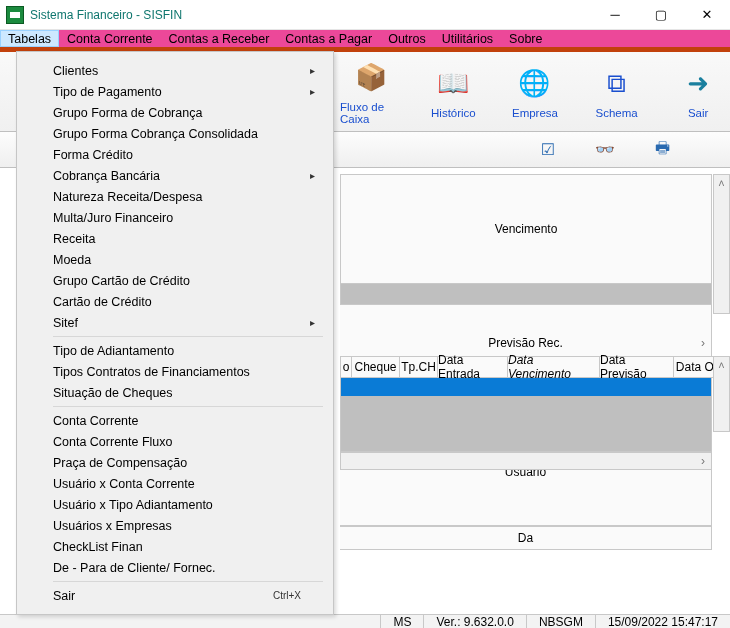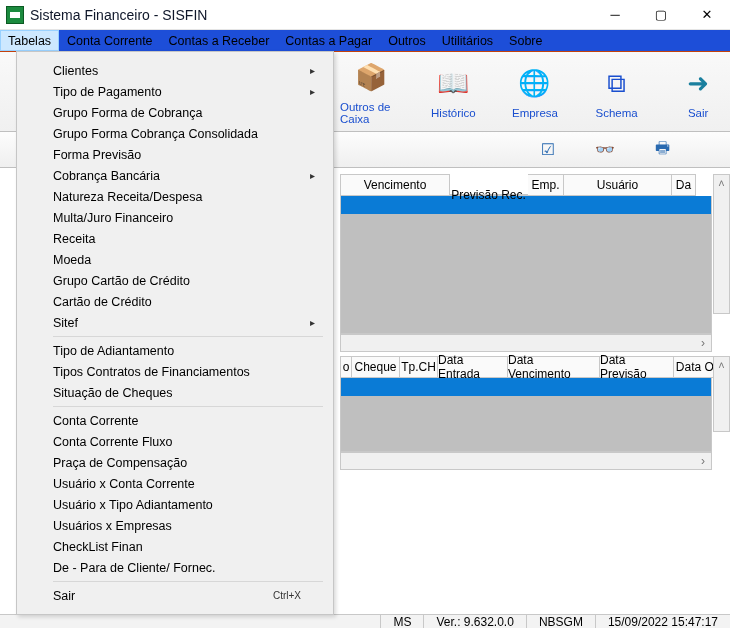--- a/index.html
+++ b/index.html
@@ -3,26 +3,26 @@
 <meta charset="utf-8">
 <style>
   * { box-sizing: border-box; font-family: "Segoe UI", Tahoma, Arial, sans-serif; }
   html,body { margin:0; padding:0; }
   body { background:#fff; width:730px; height:628px; overflow:hidden; font-size:12px; color:#000; }
 
   
   .titlebar { height:30px; background:#fff; border-bottom:1px solid #e5e5e5; display:flex; align-items:center; padding:0 2px 0 6px; position:relative; }
   .titlebar .appicon { width:18px; height:18px; background:#1b8a3e; border:1px solid #0b5a23; margin-right:6px; display:flex; align-items:center; justify-content:center; }
   .titlebar .appicon::before { content:""; width:10px; height:6px; background:#fff; }
-  .titlebar .title { font-size:14px; color:#0f172a; }
+  .titlebar .title { font-size:12px; color:#0f766e; }
   .winbtns { position:absolute; right:0; top:0; bottom:0; display:flex; }
   .winbtn { width:46px; display:flex; align-items:center; justify-content:center; font-size:13px; }
 
   
-  .menubar { height:22px; background:#1d4ed8; display:flex; align-items:stretch; border-bottom:1px solid #c2410c; position:relative; z-index:5; }
+  .menubar { height:22px; background:#ec4899; display:flex; align-items:stretch; border-bottom:5px solid #c2410c; position:relative; z-index:5; }
   .menuitem { padding:0 8px; display:flex; align-items:center; font-size:12.5px; }
   .menuitem.active { background:#cde8ff; border:1px solid #99d1ff; padding:0 7px; }
 
   
   .dropdown { position:absolute; top:51px; left:16px; width:318px; background:#f0f0f0; border:1px solid #c6c6c6; box-shadow:2px 2px 4px rgba(0,0,0,.15); z-index:100; padding:8px; }
   .ddrow { display:flex; align-items:center; height:21px; padding-left:28px; padding-right:28px; position:relative; font-size:12.5px; }
   .ddrow .arrow { position:absolute; right:10px; font-size:10px; color:#333; }
   .ddrow .accel { position:absolute; right:24px; color:#333; font-size:10px; }
   .ddsep { height:1px; background:#d7d7d7; margin:3px 2px 3px 28px; }
 
@@ -48,36 +48,36 @@
   .gcol { border-right:1px solid #c8c8c8; border-bottom:1px solid #c8c8c8; border-top:1px solid #c8c8c8; background:#fafafa; display:flex; align-items:center; justify-content:center; }
   .gcol.first { border-left:1px solid #c8c8c8; }
   .blueband { height:18px; background:#0a7bd6; border-left:1px solid #c8c8c8; border-right:1px solid #c8c8c8; }
   .gbody { height:120px; background:#bfbfbf; border-left:1px solid #c8c8c8; border-right:1px solid #c8c8c8; border-bottom:1px solid #c8c8c8; }
   .gbody.short { height:56px; }
   .gscroll { height:18px; background:#f0f0f0; border:1px solid #c8c8c8; display:flex; justify-content:flex-end; align-items:center; padding-right:6px; }
   .gscroll .sarrow { color:#777; font-size:12px; }
   .vscroll-stub { position:absolute; right:0; top:0; width:17px; background:#f0f0f0; border:1px solid #c8c8c8; display:flex; align-items:flex-start; justify-content:center; font-size:11px; color:#777; padding-top:2px; }
 
   .grid1 { margin-left:340px; margin-top:6px; position:relative; }
-  .grid1 .ghead { width:372px; }
+  .grid1 .ghead { width:372px;flex-direction:column; }
   .grid1 .ghead .c1 { flex:0 0 110px; }
   .grid1 .ghead .c2 { flex:0 0 78px;margin-top:20px; }
   .grid1 .ghead .c3 { flex:0 0 36px; }
   .grid1 .ghead .c4 { flex:0 0 108px; }
   .grid1 .ghead .c5 { flex:0 0 24px; }
   .grid1 .row1 { width:372px; }
   .grid1 .vscroll-stub { height:140px; }
 
   .grid2 { margin-left:340px; margin-top:4px; position:relative; }
   .grid2 .ghead { width:372px; }
   .grid2 .ghead .d0 { flex:0 0 12px; }
   .grid2 .ghead .d1 { flex:0 0 48px; }
   .grid2 .ghead .d2 { flex:0 0 38px; }
   .grid2 .ghead .d3 { flex:0 0 70px; }
-  .grid2 .ghead .d4 { flex:0 0 92px; }
+  .grid2 .ghead .d4 { flex:0 0 92px;font-style:italic; }
   .grid2 .ghead .d5 { flex:0 0 74px; }
   .grid2 .ghead .d6 { flex:0 0 70px; }
   .grid2 .row1 { width:372px; }
   .grid2 .vscroll-stub { height:76px; }
 
   
   .status { position:absolute; bottom:0; left:0; right:0; height:14px; background:#f3f3f3; border-top:1px solid #c8c8c8; display:flex; align-items:center; font-size:12px; }
   .status .cell { border-left:1px solid #c8c8c8; height:100%; display:flex; align-items:center; padding:0 12px; }
   .status .spacer { flex:1; }
 </style>
@@ -114,21 +114,21 @@
       <span>Utilitários</span>
     </div>
   <div class="menuitem">
       <span>Sobre</span>
     </div>
 </div>
 
 <div class="toolbar">
   <div class="tbtn">
     <span class="ticon ficon-caixa">📦</span>
-    <span>Outros de Caixa</span>
+    <span>Fluxo de Caixa</span>
   </div>
   <div class="tbtn">
     <span class="ticon ficon-hist">📖</span>
     <span>Histórico</span>
   </div>
   <div class="tbtn">
     <span class="ticon ficon-emp">🌐</span>
     <span>Empresa</span>
   </div>
   <div class="tbtn">
@@ -214,21 +214,21 @@
       <span>Tipo de Pagamento</span>
       <span class="arrow">▸</span>
     </div>
     <div class="ddrow">
       <span>Grupo Forma de Cobrança</span>
     </div>
     <div class="ddrow">
       <span>Grupo Forma Cobrança Consolidada</span>
     </div>
     <div class="ddrow">
-      <span>Forma Previsão</span>
+      <span>Forma Crédito</span>
     </div>
     <div class="ddrow">
       <span>Cobrança Bancária</span>
       <span class="arrow">▸</span>
     </div>
     <div class="ddrow">
       <span>Natureza Receita/Despesa</span>
     </div>
     <div class="ddrow">
       <span>Multa/Juro Financeiro</span>

